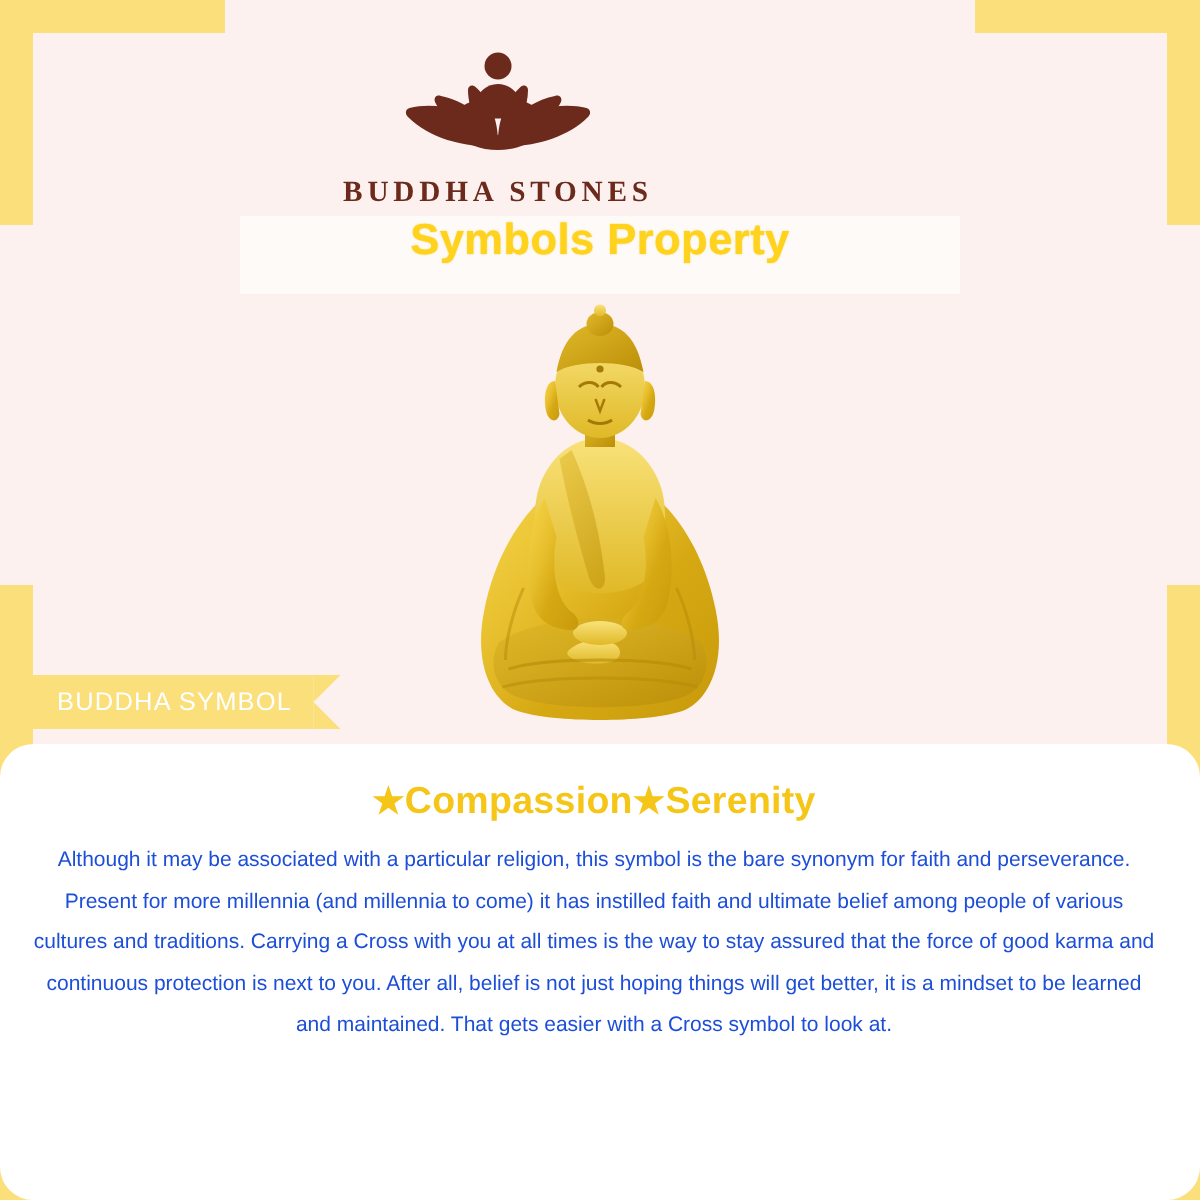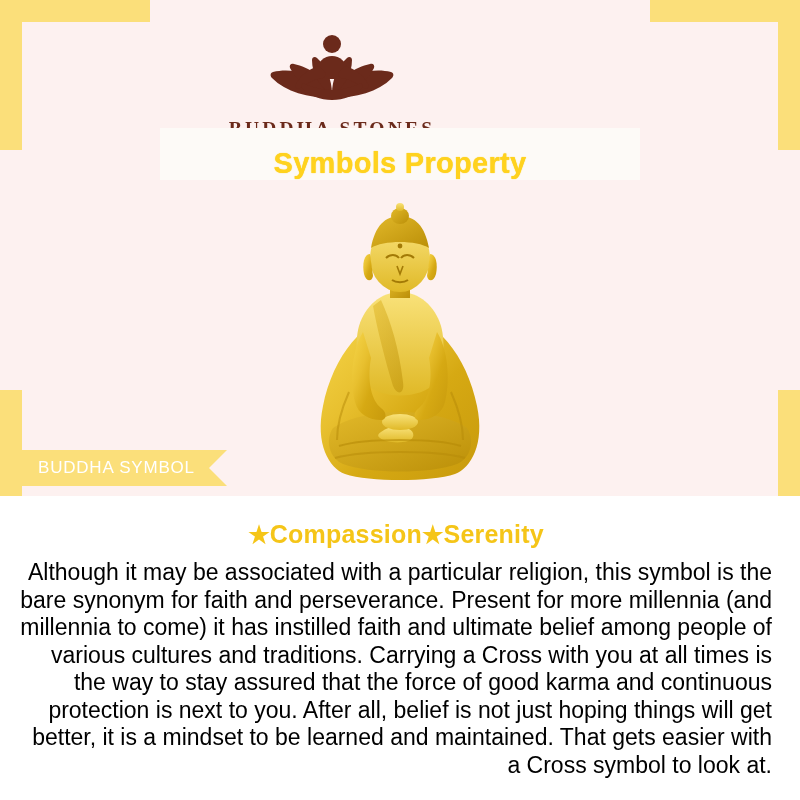--- a/index.html
+++ b/index.html
@@ -53,28 +53,28 @@
     font-size: 19.5px;
     letter-spacing: 3.2px;
     font-weight: bold;
     color: #6b2a1b;
     font-family: "Liberation Serif", serif;
   }
 
   
   .title-band {
     position: absolute;
-    top: 128px;
+    top: 144px;
     left: 160px;
     width: 480px;
     height: 52px;
     background: #fdfaf7;
     z-index: 3;
     display: flex;
-    align-items: flex-end;
+    align-items: flex-start;
     justify-content: center;
   }
   .title-text {
     font-size: 29px;
     font-weight: bold;
     color: #ffd21e;
     letter-spacing: 0.3px;
     text-shadow: 0 0 1px #f6c90b;
   }
 
@@ -126,35 +126,36 @@
   .panel {
     position: absolute;
     left: 0;
     top: 496px;
     width: 800px;
     height: 304px;
     background: #ffffff;
     z-index: 3;
     box-sizing: border-box;
     padding: 16px 28px 0 20px;
+    border-radius: 22px;
   }
   .headline {
     text-align: center;
     font-size: 25px;
     font-weight: bold;
     color: #f5c518;
     margin: 8px 0 10px 0;
     letter-spacing: 0.2px;
   }
   .headline .star { color: #f5c518; font-size: 24px; }
   .body-text {
-    font-size: 23px;
+    font-size: 14px;
     line-height: 27.5px;
-    color: #000000;
-    text-align: right;
+    color: #1d4ed8;
+    text-align: center;
     font-family: "Liberation Sans", sans-serif;
   }
 </style>
 </head>
 <body>
 
 <div class="page">
 
   <div class="corner corner-tl-v"></div>
   <div class="corner corner-tl-h"></div>

